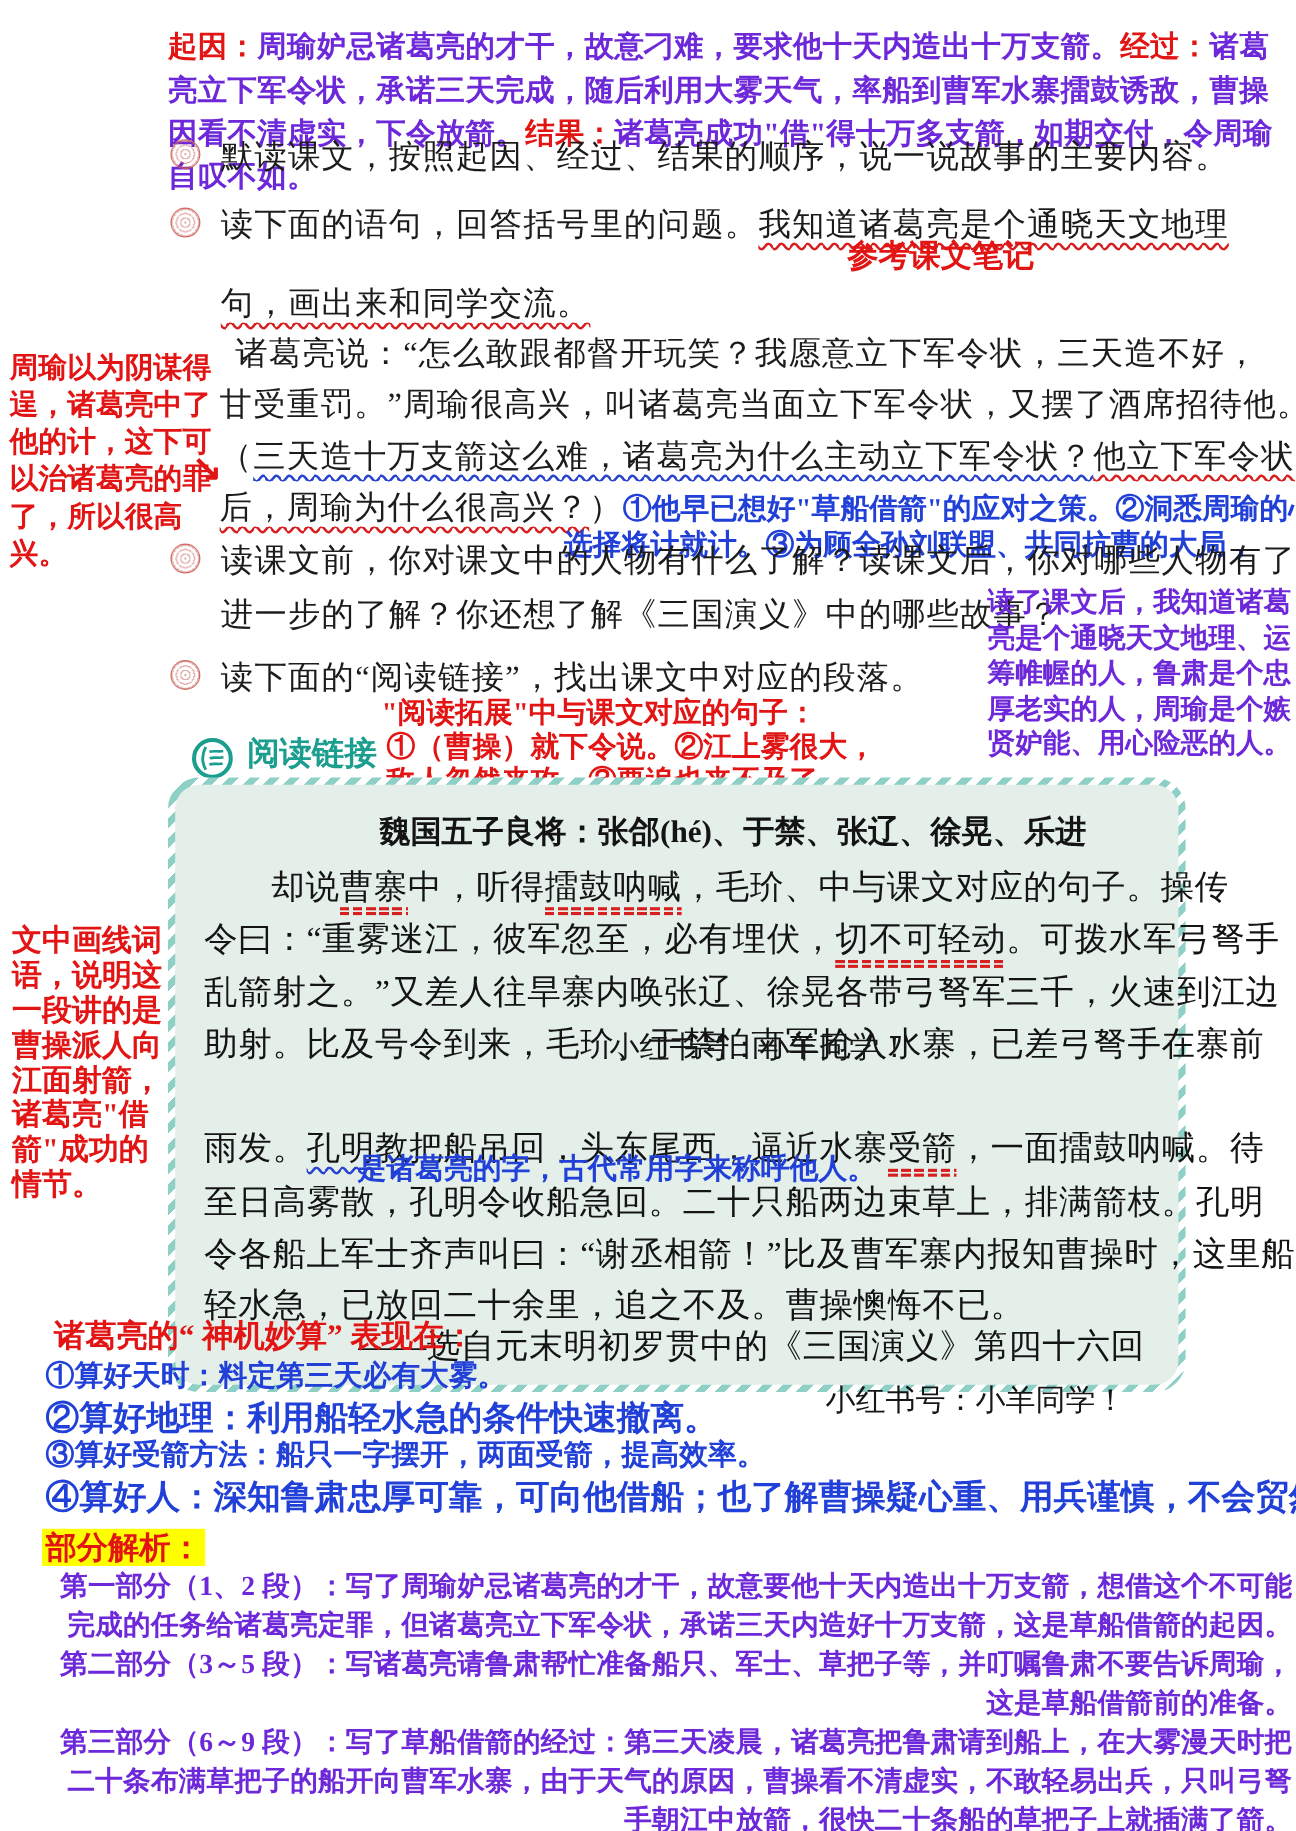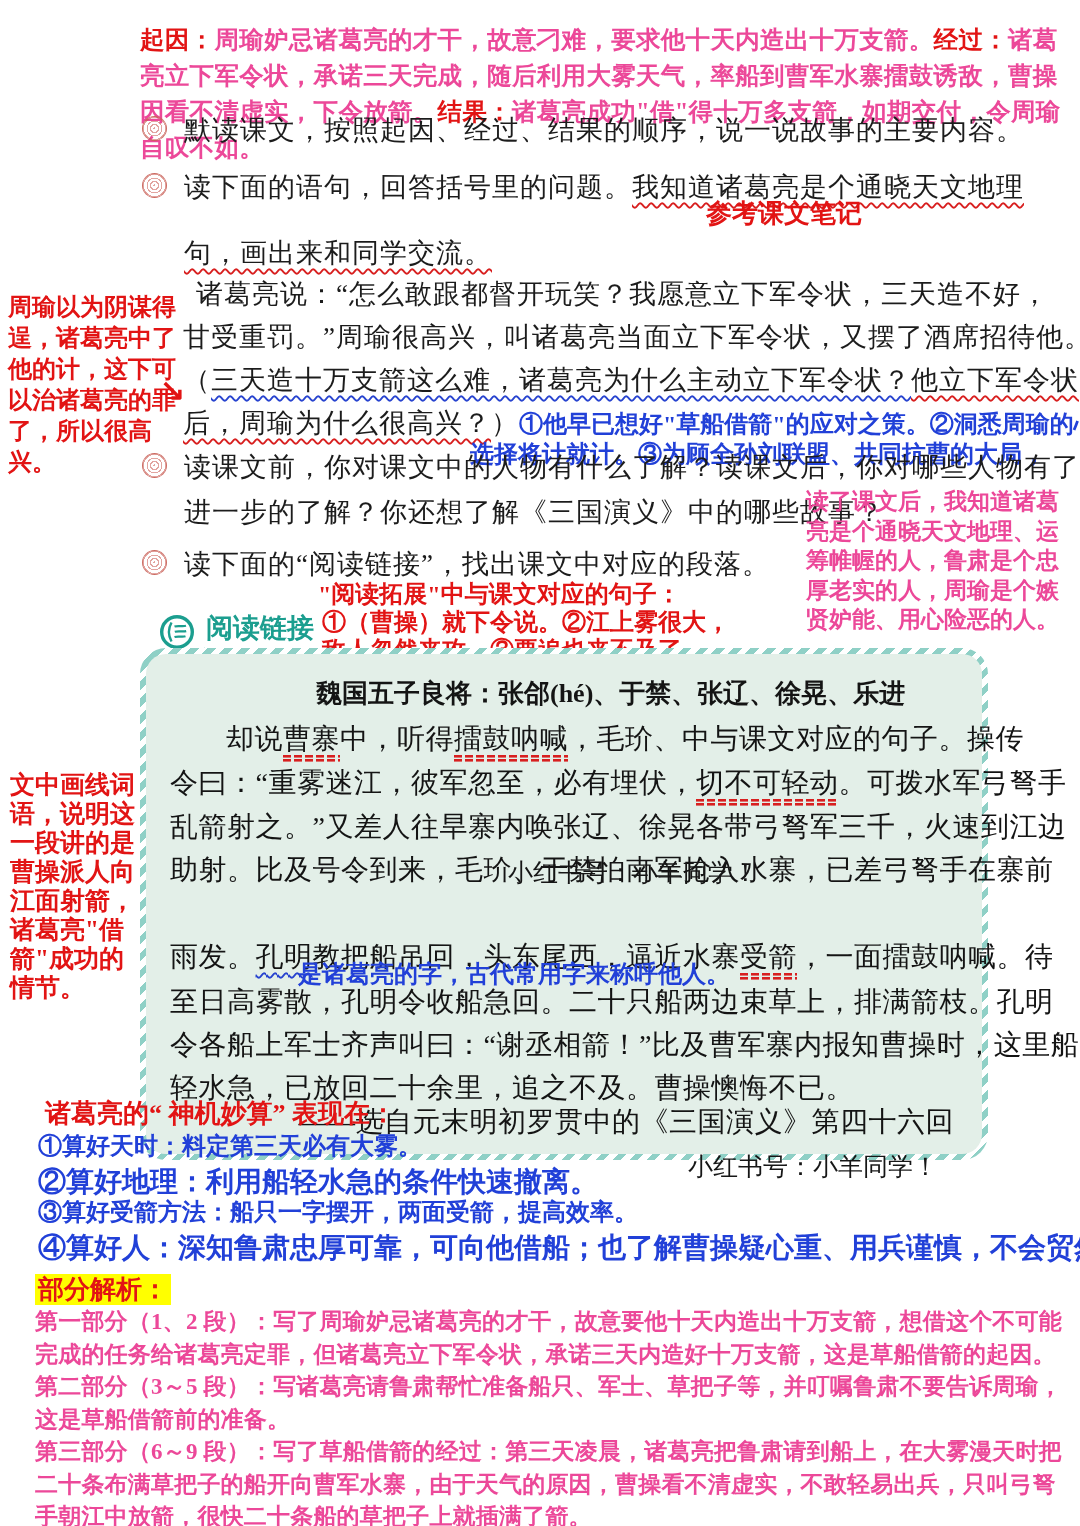--- a/index.html
+++ b/index.html
@@ -1,21 +1,21 @@
 <!DOCTYPE html>
 <html><head>
 <meta charset="utf-8">
 <style>
   html,body{margin:0;padding:0;}
   #page{position:relative;width:1080px;height:1526px;background:#ffffff;overflow:hidden;
         font-family:"Liberation Serif",serif;}
   .abs{position:absolute;white-space:nowrap;}
   .flow{position:absolute;white-space:normal;}
   .red{color:#e21414;font-weight:bold;}
-  .green{color:#ec4899;font-weight:bold;}
+  .green{color:#6d28d9;font-weight:bold;text-align:right;}
   .blue{color:#2140d8;font-weight:bold;}
   .teal{color:#1b9e8f;font-weight:bold;}
   
   #summary{left:140px;top:22px;width:942px;font-size:24.5px;line-height:36px;letter-spacing:.3px;}
   
   .stamp{position:absolute;width:25px;height:25px;border-radius:50%;
          border:1.6px solid rgba(201,98,88,.85);
          background:repeating-radial-gradient(circle at 50% 50%, rgba(201,90,82,.55) 0 1px, rgba(255,255,255,0) 1px 3.5px);
          box-sizing:border-box;}
   .bodytxt{font-size:27px;letter-spacing:1px;color:#1c1c1c;}

